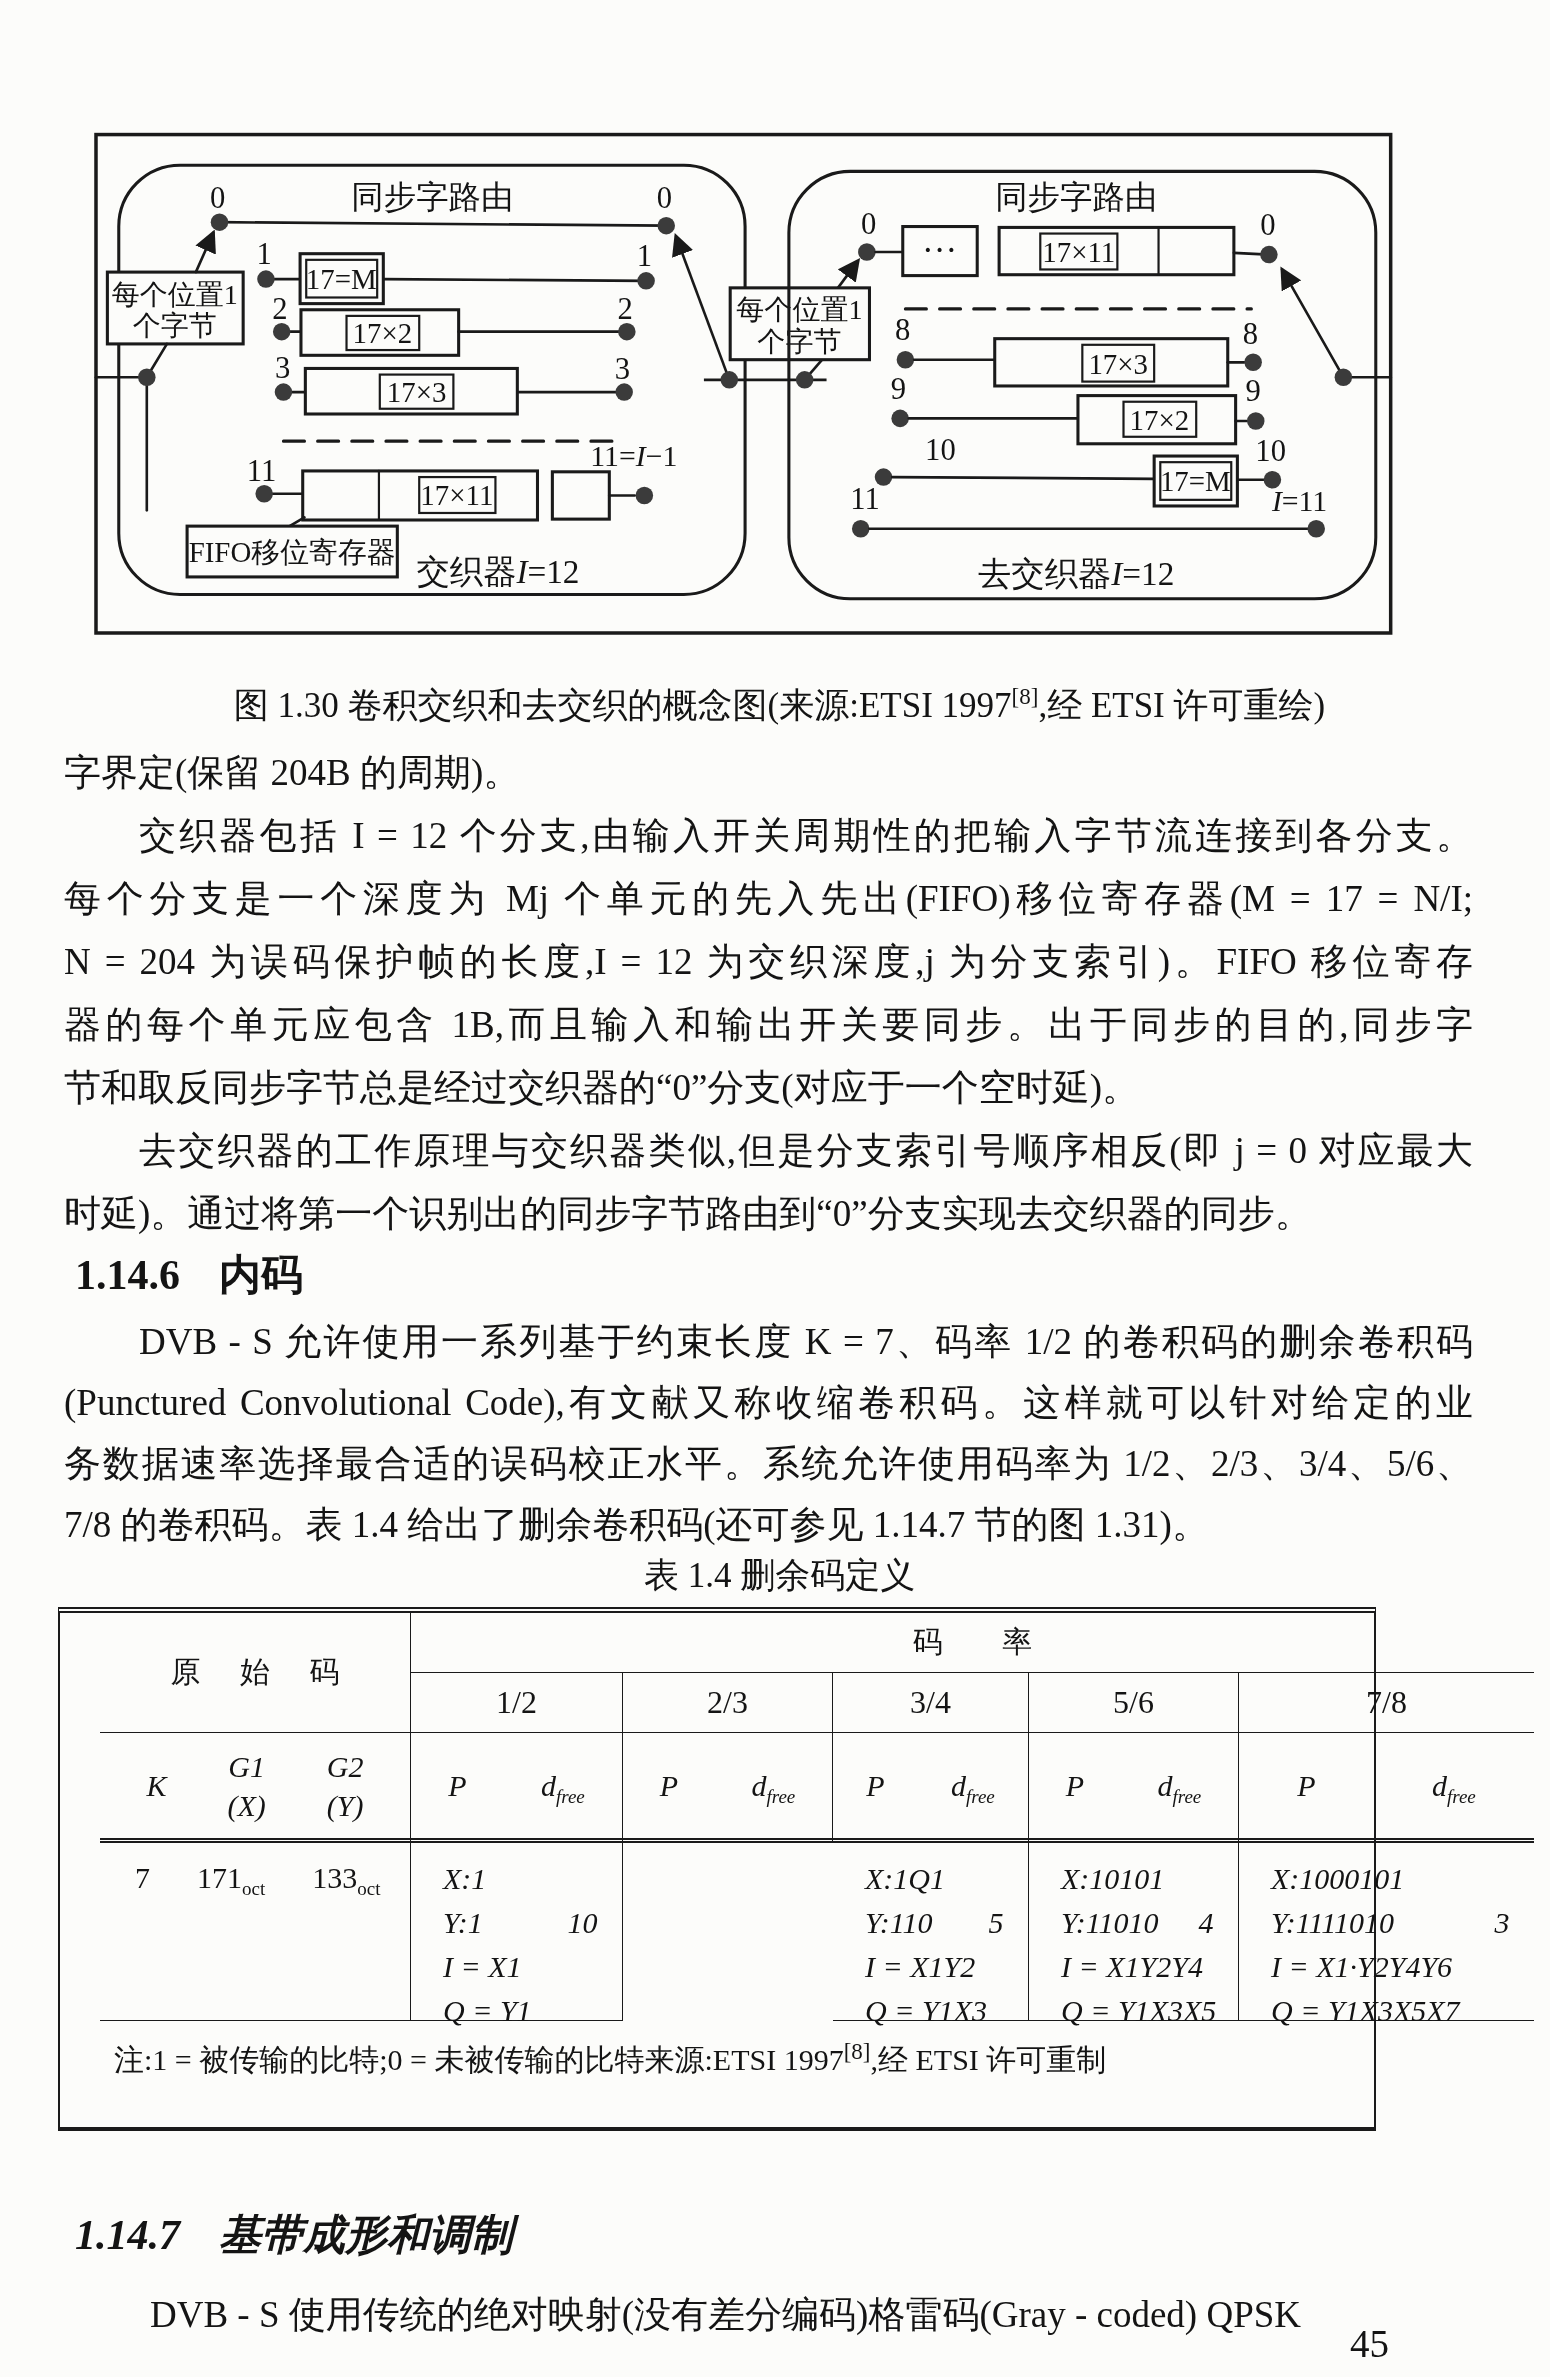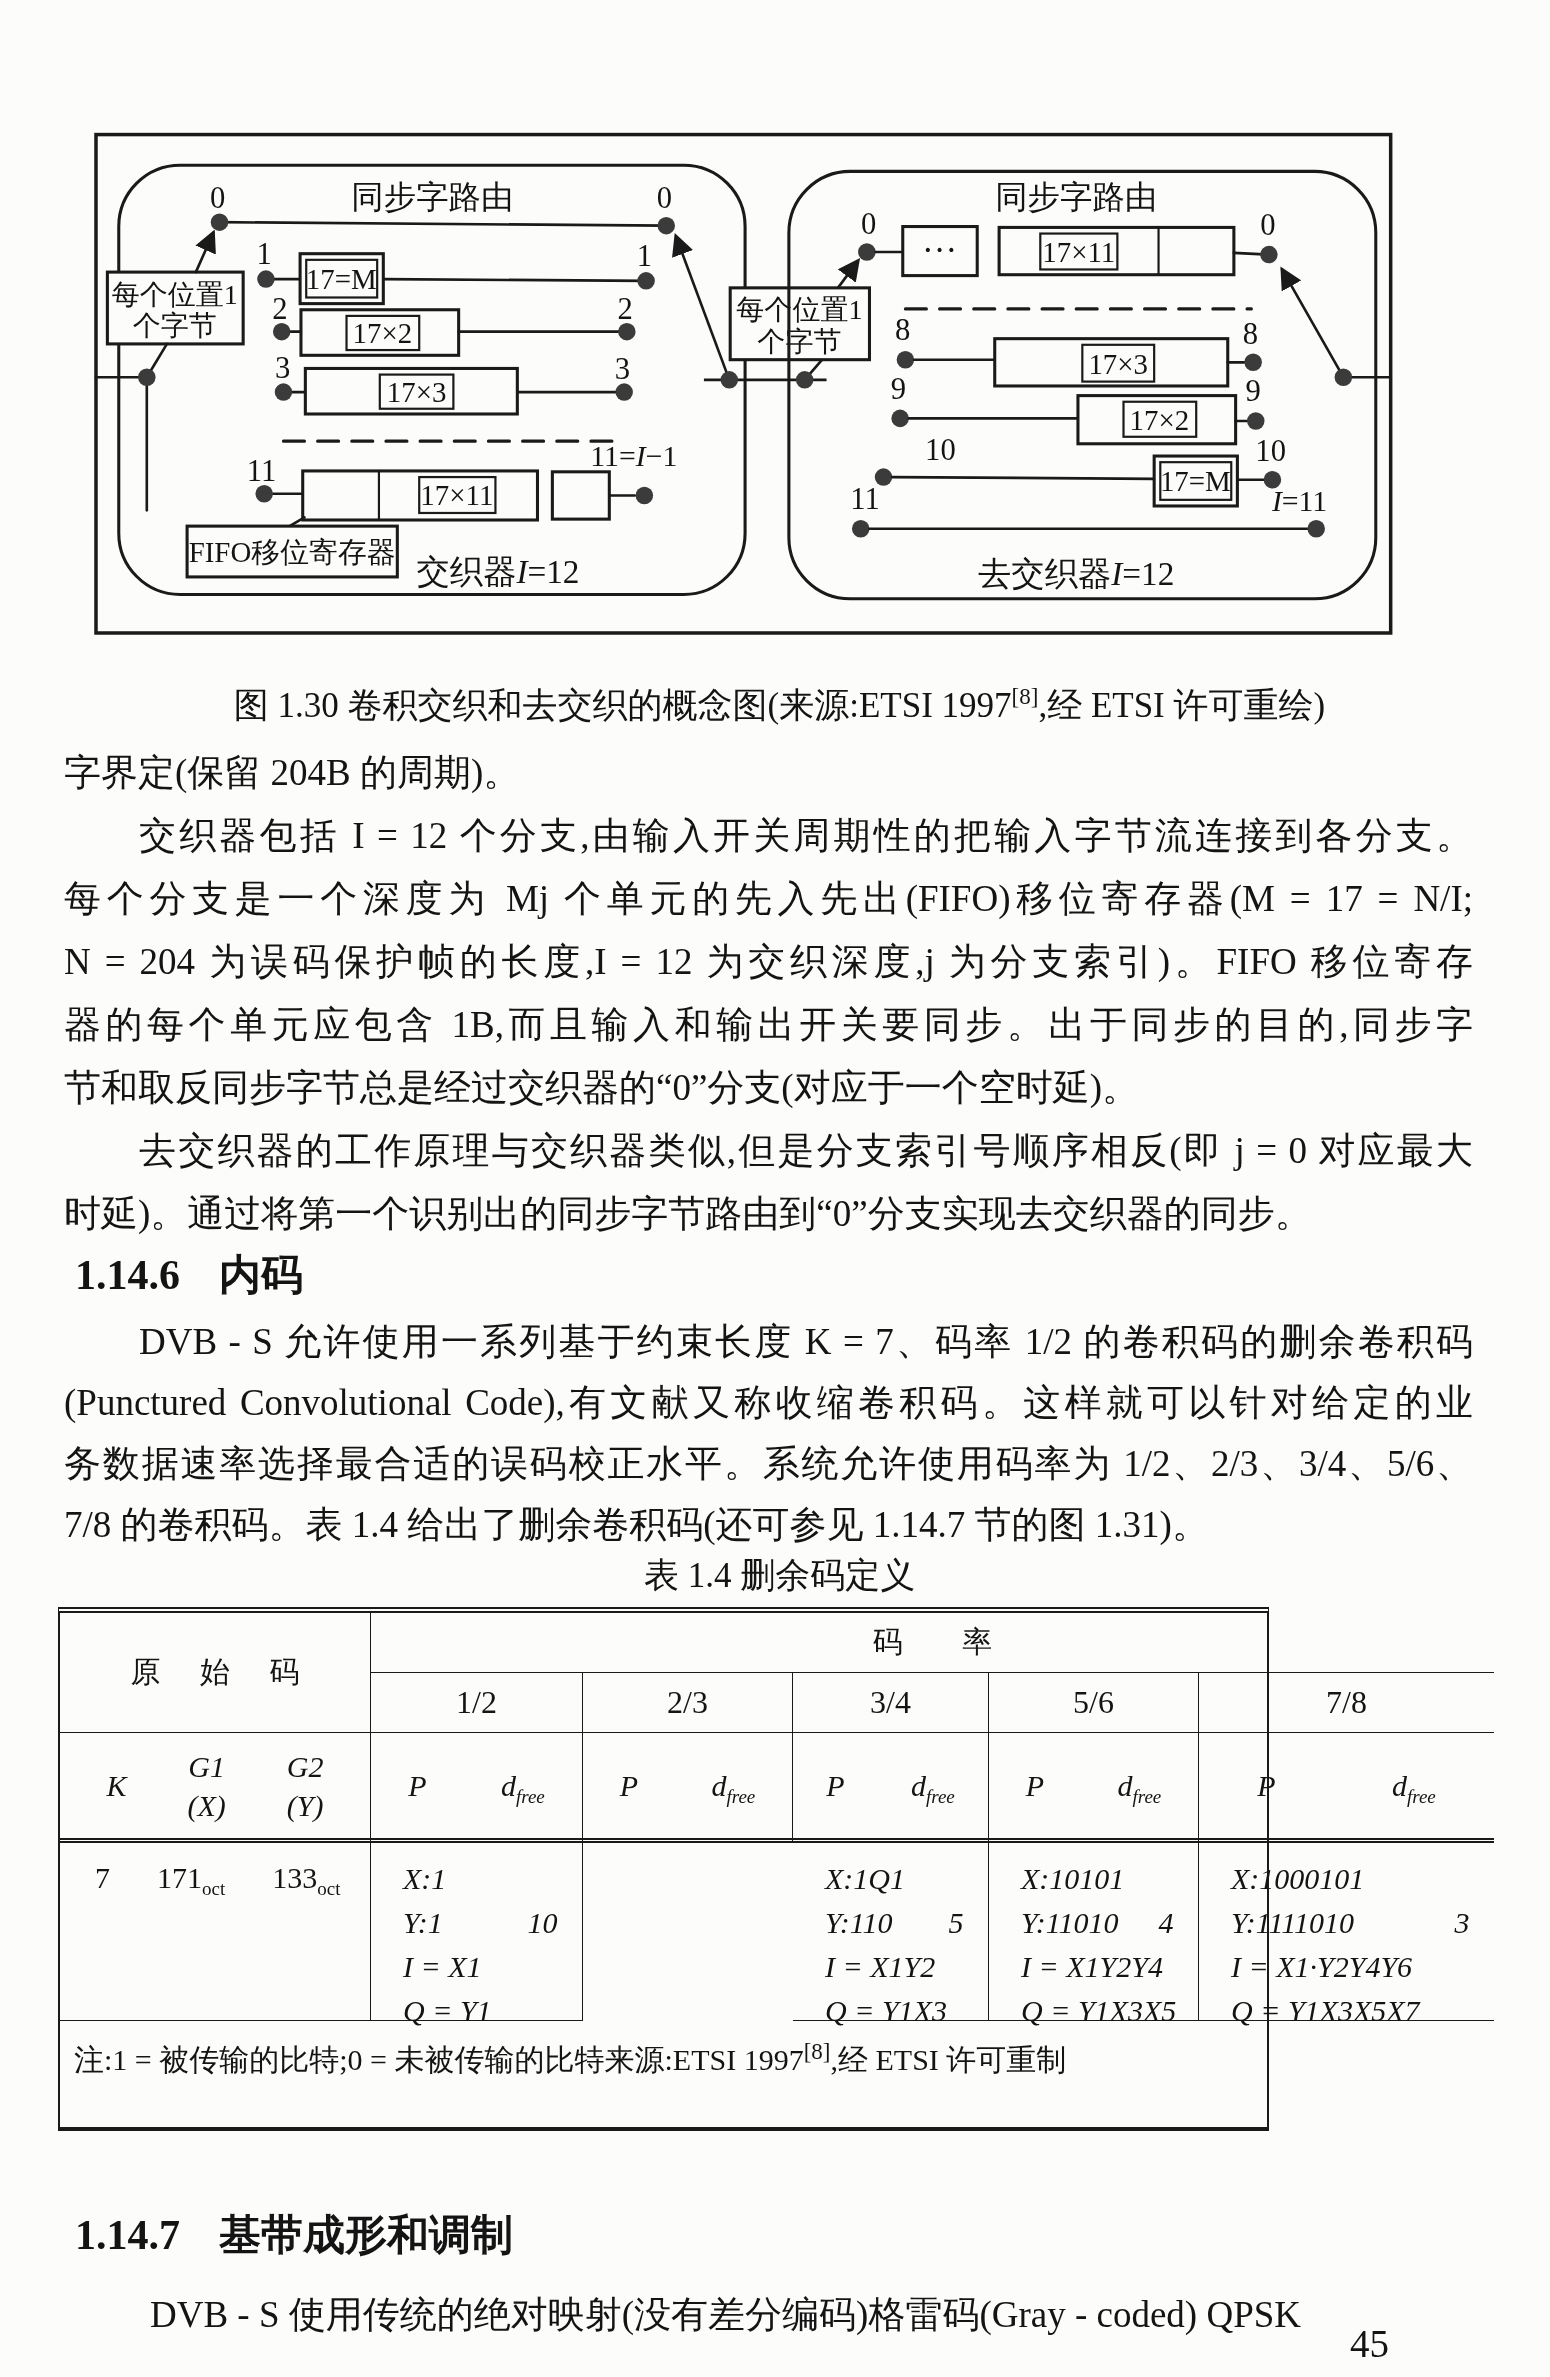--- a/index.html
+++ b/index.html
@@ -18,32 +18,32 @@
   .textblock{position:absolute;left:64px;width:1409px;font-size:37px;}
   .tb1{top:741px;}
   .tb2{top:1311px;}
   .line{height:63px;line-height:63px;white-space:nowrap;text-align:justify;text-align-last:justify;}
   .tb2 .line{height:61px;line-height:61px;}
   .line.last{text-align-last:left;}
   .line.indent{text-indent:75px;}
   .heading{position:absolute;left:75px;font-weight:bold;font-size:42px;white-space:nowrap;}
   .heading .num{margin-right:39px;}
   .h1{top:1247px;}
-  .h2{top:2207px;}
+  .h2{top:2207px;font-style:italic;}
   .tbl-caption{position:absolute;left:75px;top:1552px;width:1409px;text-align:center;font-size:35px;}
   .lastline{position:absolute;left:75px;top:2290px;width:1409px;font-size:37px;
     text-indent:75px;white-space:nowrap;}
   .pagenum{position:absolute;left:1350px;top:2321px;width:105px;font-size:39px;}
   
-  .tbl{position:absolute;left:58px;top:1607px;width:1211px;height:524px;
+  .tbl{position:absolute;left:58px;top:1607px;width:1318px;height:524px;
     display:grid;
     grid-template-columns:311px 212px 210px 196px 210px 295px;
     grid-template-rows:60px 60px 110px 178px 117px;
     border:2.6px solid #1a1a1a;border-top:6.1px double #1a1a1a;border-bottom:4.4px solid #1a1a1a;
-    box-sizing:border-box;font-size:30px;}
+    box-sizing:border-box;font-size:30px;padding-left:40px;}
   .tbl .cell{border-right:1.8px solid #1a1a1a;border-bottom:1.8px solid #1a1a1a;
     display:flex;align-items:center;justify-content:center;box-sizing:border-box;}
   .tbl .noright{border-right:none;}
   .tbl .c-orig{grid-column:1;grid-row:1 / span 2;letter-spacing:16px;text-indent:16px;}
   .tbl .c-rate{grid-column:2 / span 5;grid-row:1;letter-spacing:26px;text-indent:26px;}
   .tbl .c-frac{grid-row:2;font-size:32px;}
   .tbl .rowC{grid-row:3;border-bottom:5.3px double #1a1a1a;}
   .tbl .rowD{grid-row:4;align-items:flex-start;justify-content:flex-start;
     flex-direction:column;padding:14px 0 0 32px;}
   .tbl .c-notes{grid-column:1 / span 6;grid-row:5;flex-direction:row;

